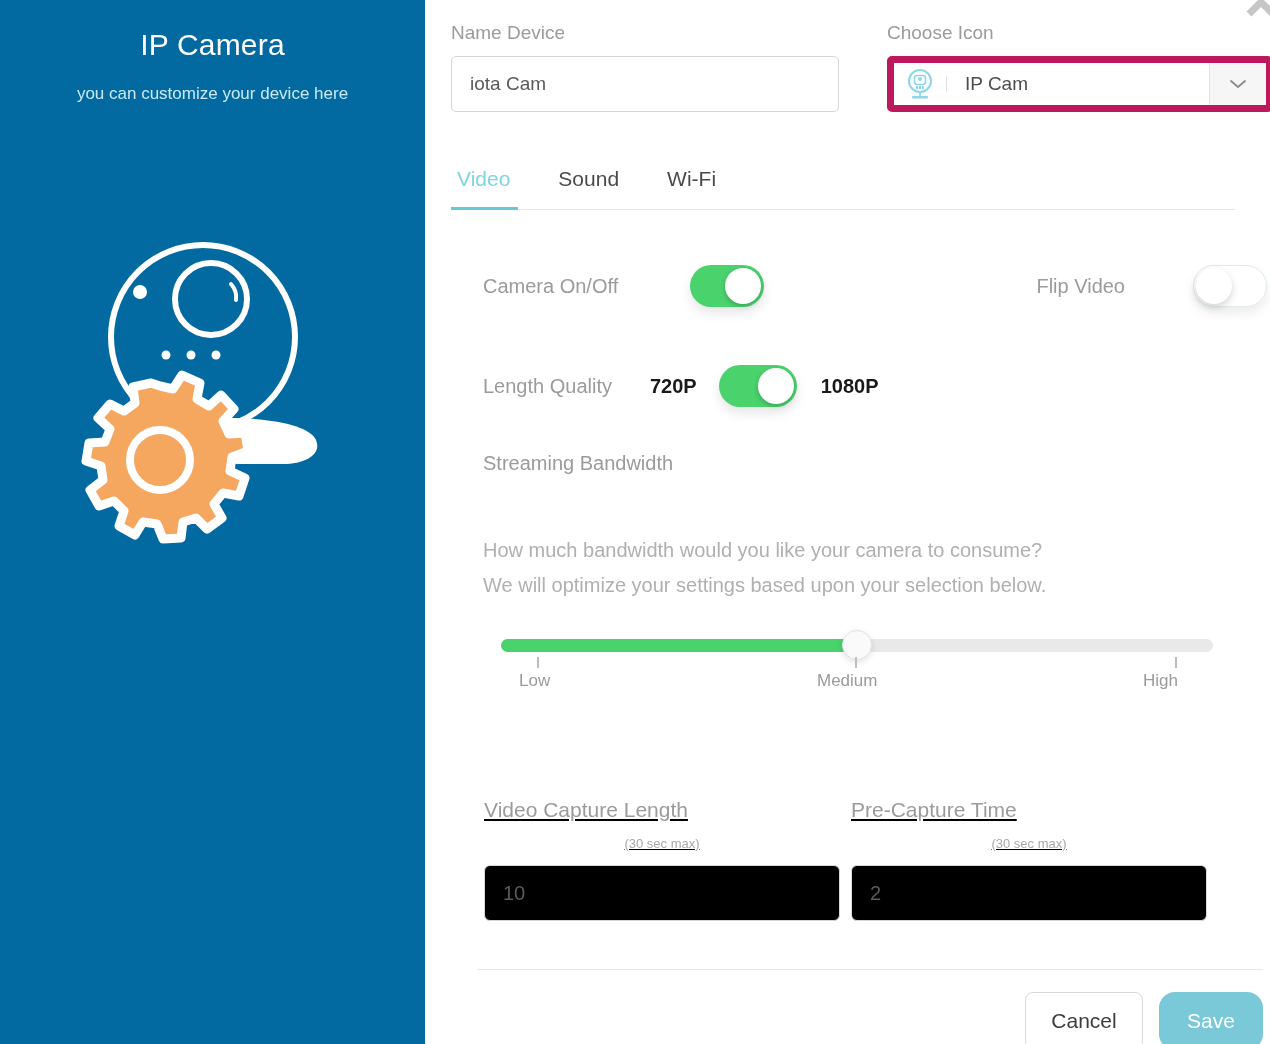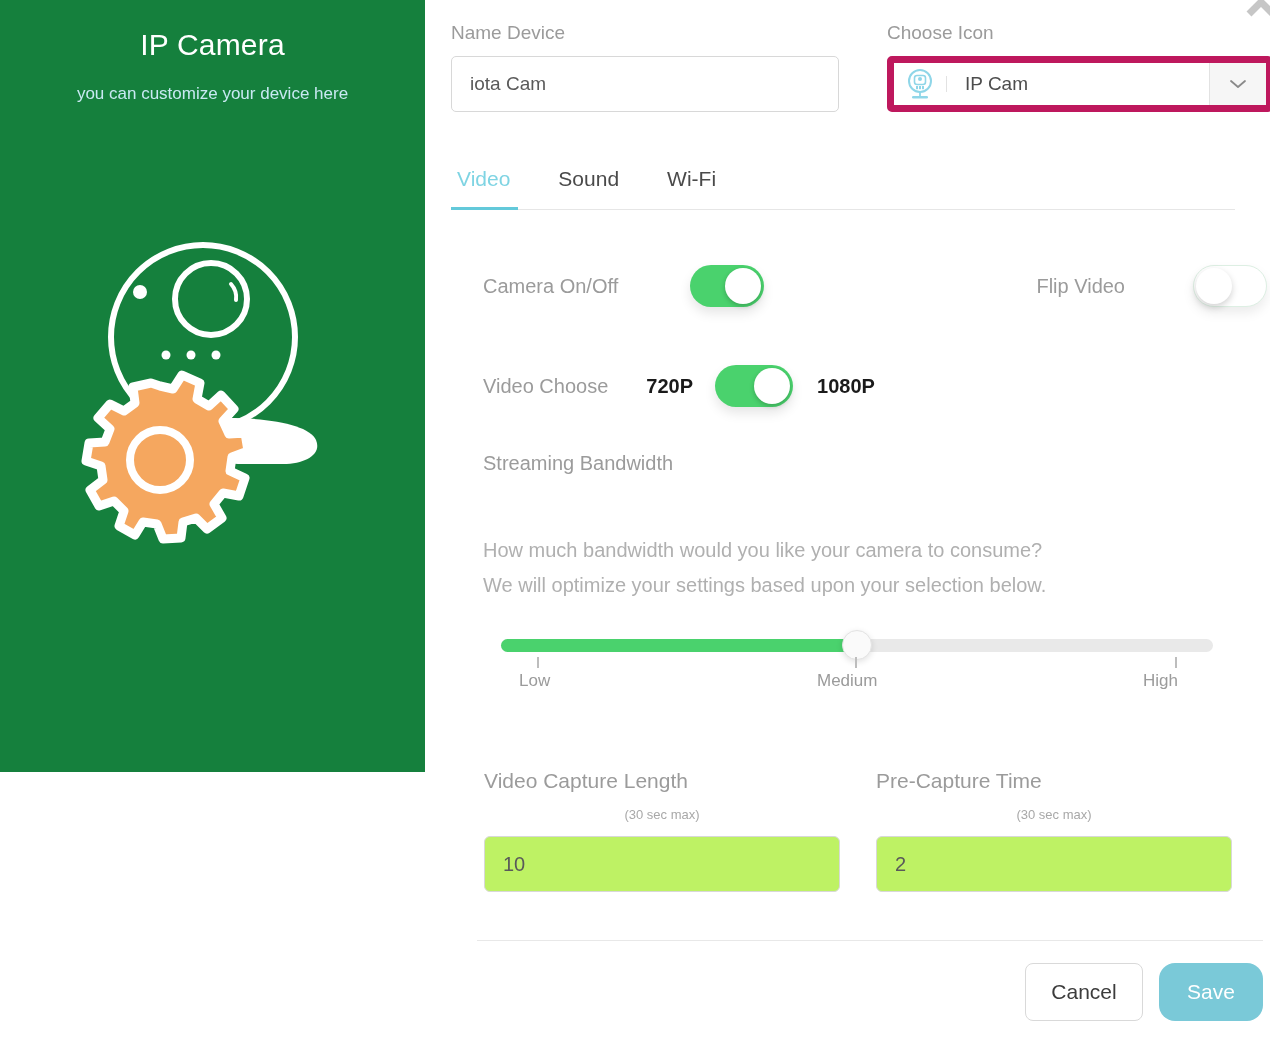--- a/index.html
+++ b/index.html
@@ -12,22 +12,22 @@
   #app {
     position: relative;
     width: 1270px; height: 1044px;
     display: flex;
     background: #ffffff;
   }
 
   
   #sidebar {
     width: 425px;
-    height: 772px;
-    background: #15803d;
+    height: 1044px;
+    background: #0369a1;
     flex: 0 0 425px;
     position: relative;
     color: #ffffff;
   }
   #sidebar-title {
     text-align: center;
     margin-top: 28px;
     font-size: 30px;
     font-weight: 400;
     letter-spacing: 0.2px;
@@ -275,39 +275,40 @@
   .slider-tick-label {
     position: absolute;
     top: 40px;
     font-size: 17px;
     color: #9b9b9b;
     white-space: nowrap;
   }
 
   #capture-row {
     display: flex;
-    gap: 36px;
-    margin-top: 68px;
+    gap: 11px;
+    margin-top: 97px;
     padding-left: 1px;
+    text-decoration: underline;
   }
   .capture-col { width: 356px; flex: 0 0 356px; }
   .capture-title { font-size: 21px; color: #9b9b9b; }
   .capture-hint  { font-size: 13px; color: #a8a8a8; margin-top: 14px; text-align: center; }
   .capture-input {
     margin-top: 14px;
     width: 100%;
     height: 56px;
     border: 1px solid #d8d8d8;
     border-radius: 6px;
     font-size: 20px;
     color: #5a5a5a;
     padding: 0 18px;
     font-family: "Liberation Sans", sans-serif;
     outline: none;
-    background: #bef264;
+    background: #000000;
   }
 
   #footer-divider {
     margin-top: 48px;
     margin-left: 26px;
     width: 786px;
     height: 1px;
     background: #e8e8e8;
   }
   #footer {
@@ -431,21 +432,21 @@
           <div class="knob"></div>
         </div>
         <div class="spacer"></div>
         <div class="toggle-label">Flip Video</div>
         <div class="switch off" id="flip-switch">
           <div class="knob"></div>
         </div>
       </div>
 
       <div class="quality-row">
-        <div class="toggle-label">Video Choose</div>
+        <div class="toggle-label">Length Quality</div>
         <div class="quality-opt" id="quality-720">720P</div>
         <div class="switch on" id="quality-switch">
           <div class="knob"></div>
         </div>
         <div class="quality-opt" id="quality-1080">1080P</div>
       </div>
 
       <div id="slider-label">Streaming Bandwidth</div>
 
       <div id="bandwidth-desc">

